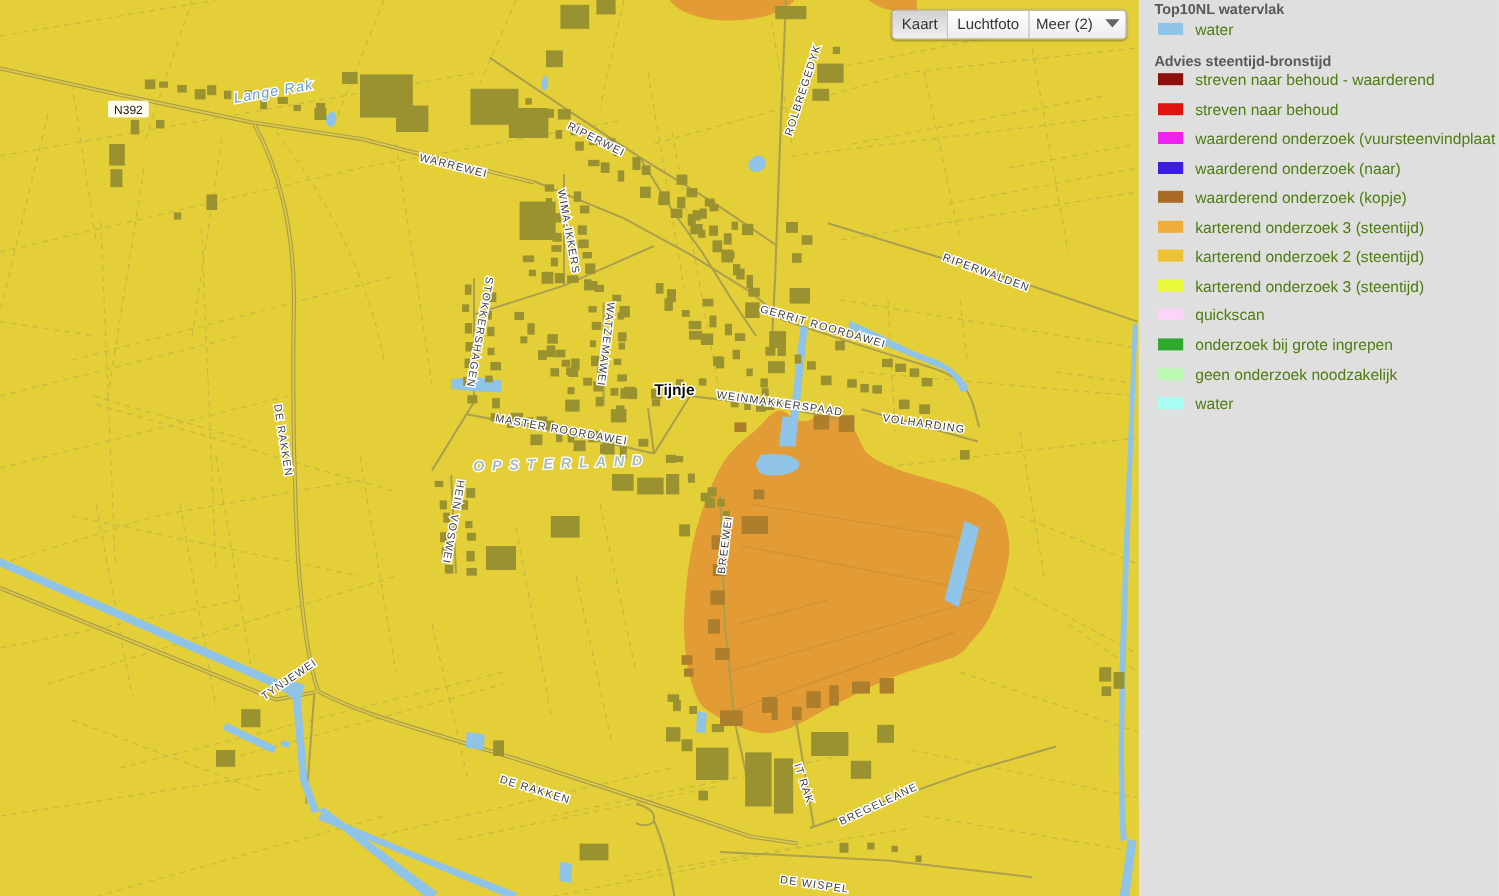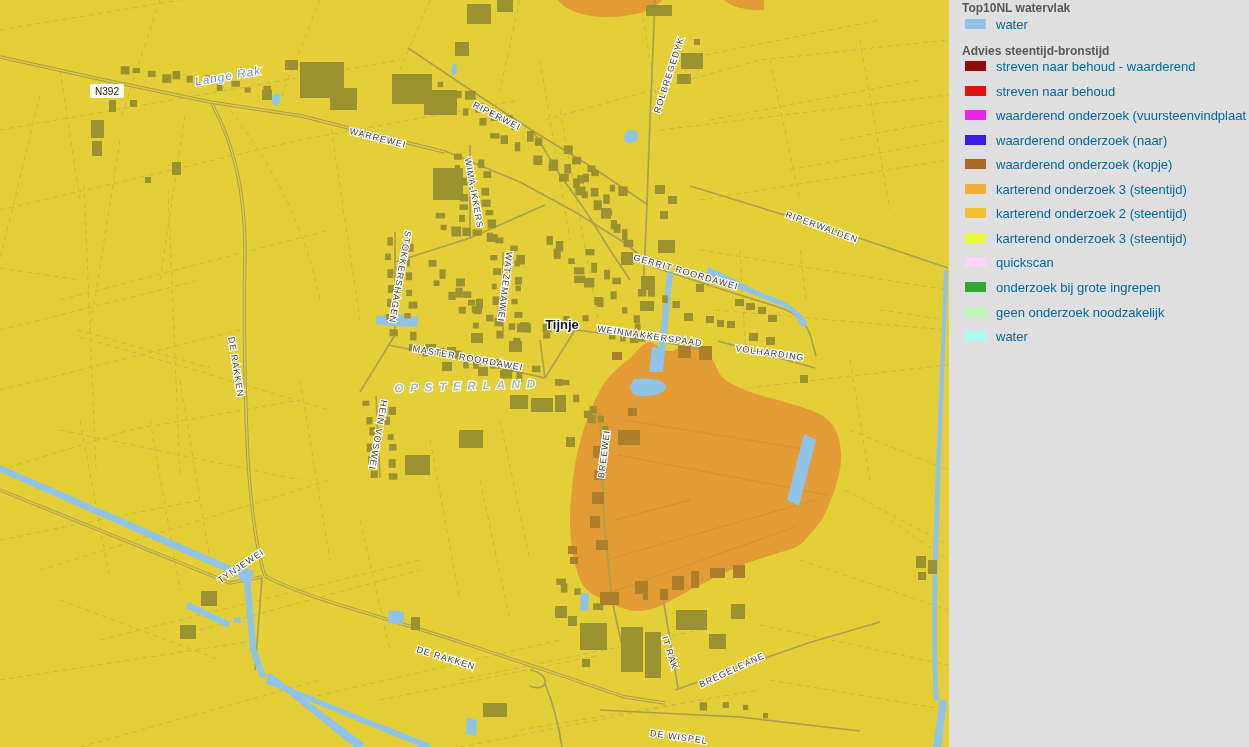--- a/index.html
+++ b/index.html
@@ -3,21 +3,21 @@
 <meta charset="utf-8">
 <style>
   html,body{margin:0;padding:0;}
   body{width:1249px;height:747px;overflow:hidden;font-family:"Liberation Sans",sans-serif;}
   #wrap{position:relative;width:1249px;height:747px;background:#dfdfdf;}
   #map{position:absolute;left:0;top:0;width:949px;height:747px;background:#e5cf38;overflow:hidden;}
   #legend{position:absolute;left:949px;top:0;width:300px;height:672px;background:#dfdfdf;}
   .ltitle{position:absolute;left:13px;font-weight:bold;font-size:12px;color:#585858;}
   .lrow{position:absolute;left:16px;height:12px;}
   .lrow .sw{position:absolute;left:0;top:0;width:21px;height:10px;}
-  .lrow .lb{position:absolute;left:31px;top:-2px;font-size:13px;color:#0369a1;white-space:nowrap;}
+  .lrow .lb{position:absolute;left:31px;top:-2px;font-size:13px;color:#4d7c0f;white-space:nowrap;}
   #btnbar{position:absolute;left:743px;top:8px;width:196px;height:25px;background:linear-gradient(#ffffff,#ededed);border:1px solid #b4b4b4;border-radius:4px;box-shadow:0 1px 2px rgba(0,0,0,0.35);box-sizing:border-box;font-size:12.5px;color:#333;}
   .seg{position:absolute;top:0;height:23px;line-height:23px;text-align:center;}
   #seg1{left:0;width:45px;background:linear-gradient(#d2d2d2,#efefef);border-right:1px solid #c0c0c0;border-radius:4px 0 0 4px;}
   #seg2{left:46px;width:67px;border-right:1px solid #c0c0c0;}
   #seg3{left:114px;width:80px;}
   #seg3 .arr{display:inline-block;width:0;height:0;border-left:6px solid transparent;border-right:6px solid transparent;border-top:7px solid #666;vertical-align:middle;margin-left:10px;margin-top:-2px;}
 </style>
 </head>
 <body>
 <div id="wrap">
@@ -483,20 +483,25 @@
       <g>
         <rect x="90" y="84" width="34" height="14" rx="2" fill="#ffffff" opacity="0.9"></rect>
         <text x="107" y="95" font-size="10" fill="#222" text-anchor="middle">N392</text>
         <text x="228" y="80" font-size="12" font-style="italic" fill="#6b9bd2" stroke="#ffffff" stroke-width="2.4" paint-order="stroke" letter-spacing="1" text-anchor="middle" transform="rotate(-10 228 76)">Lange Rak</text>
         <text x="562" y="329" font-size="13" font-weight="bold" fill="#111" stroke="#ffffff" stroke-width="2.5" paint-order="stroke" text-anchor="middle">Tijnje</text>
         <text x="468" y="390" font-size="12" font-style="italic" font-weight="bold" fill="#a8bcba" stroke="#ffffff" stroke-width="2.2" paint-order="stroke" letter-spacing="6.5" text-anchor="middle" transform="rotate(-2 468 386)">OPSTERLAND</text>
       </g>
     </g>
   </svg>
   </div>
+  <div id="btnbar">
+    <div class="seg" id="seg1">Kaart</div>
+    <div class="seg" id="seg2">Luchtfoto</div>
+    <div class="seg" id="seg3">Meer (2)<span class="arr"></span></div>
+  </div>
   <div id="legend">
     <div class="ltitle" style="top:1px;">Top10NL watervlak</div>
     <div class="lrow" style="top:19px;">
         <div class="sw" style="background:#8fc3e8;"></div>
         <div class="lb">water</div>
       </div>
     <div class="ltitle" style="top:44px;">Advies steentijd-bronstijd</div>
     <div class="lrow" style="top:61px;">
         <div class="sw" style="background:#8e0e0e;"></div>
         <div class="lb">streven naar behoud - waarderend</div>

